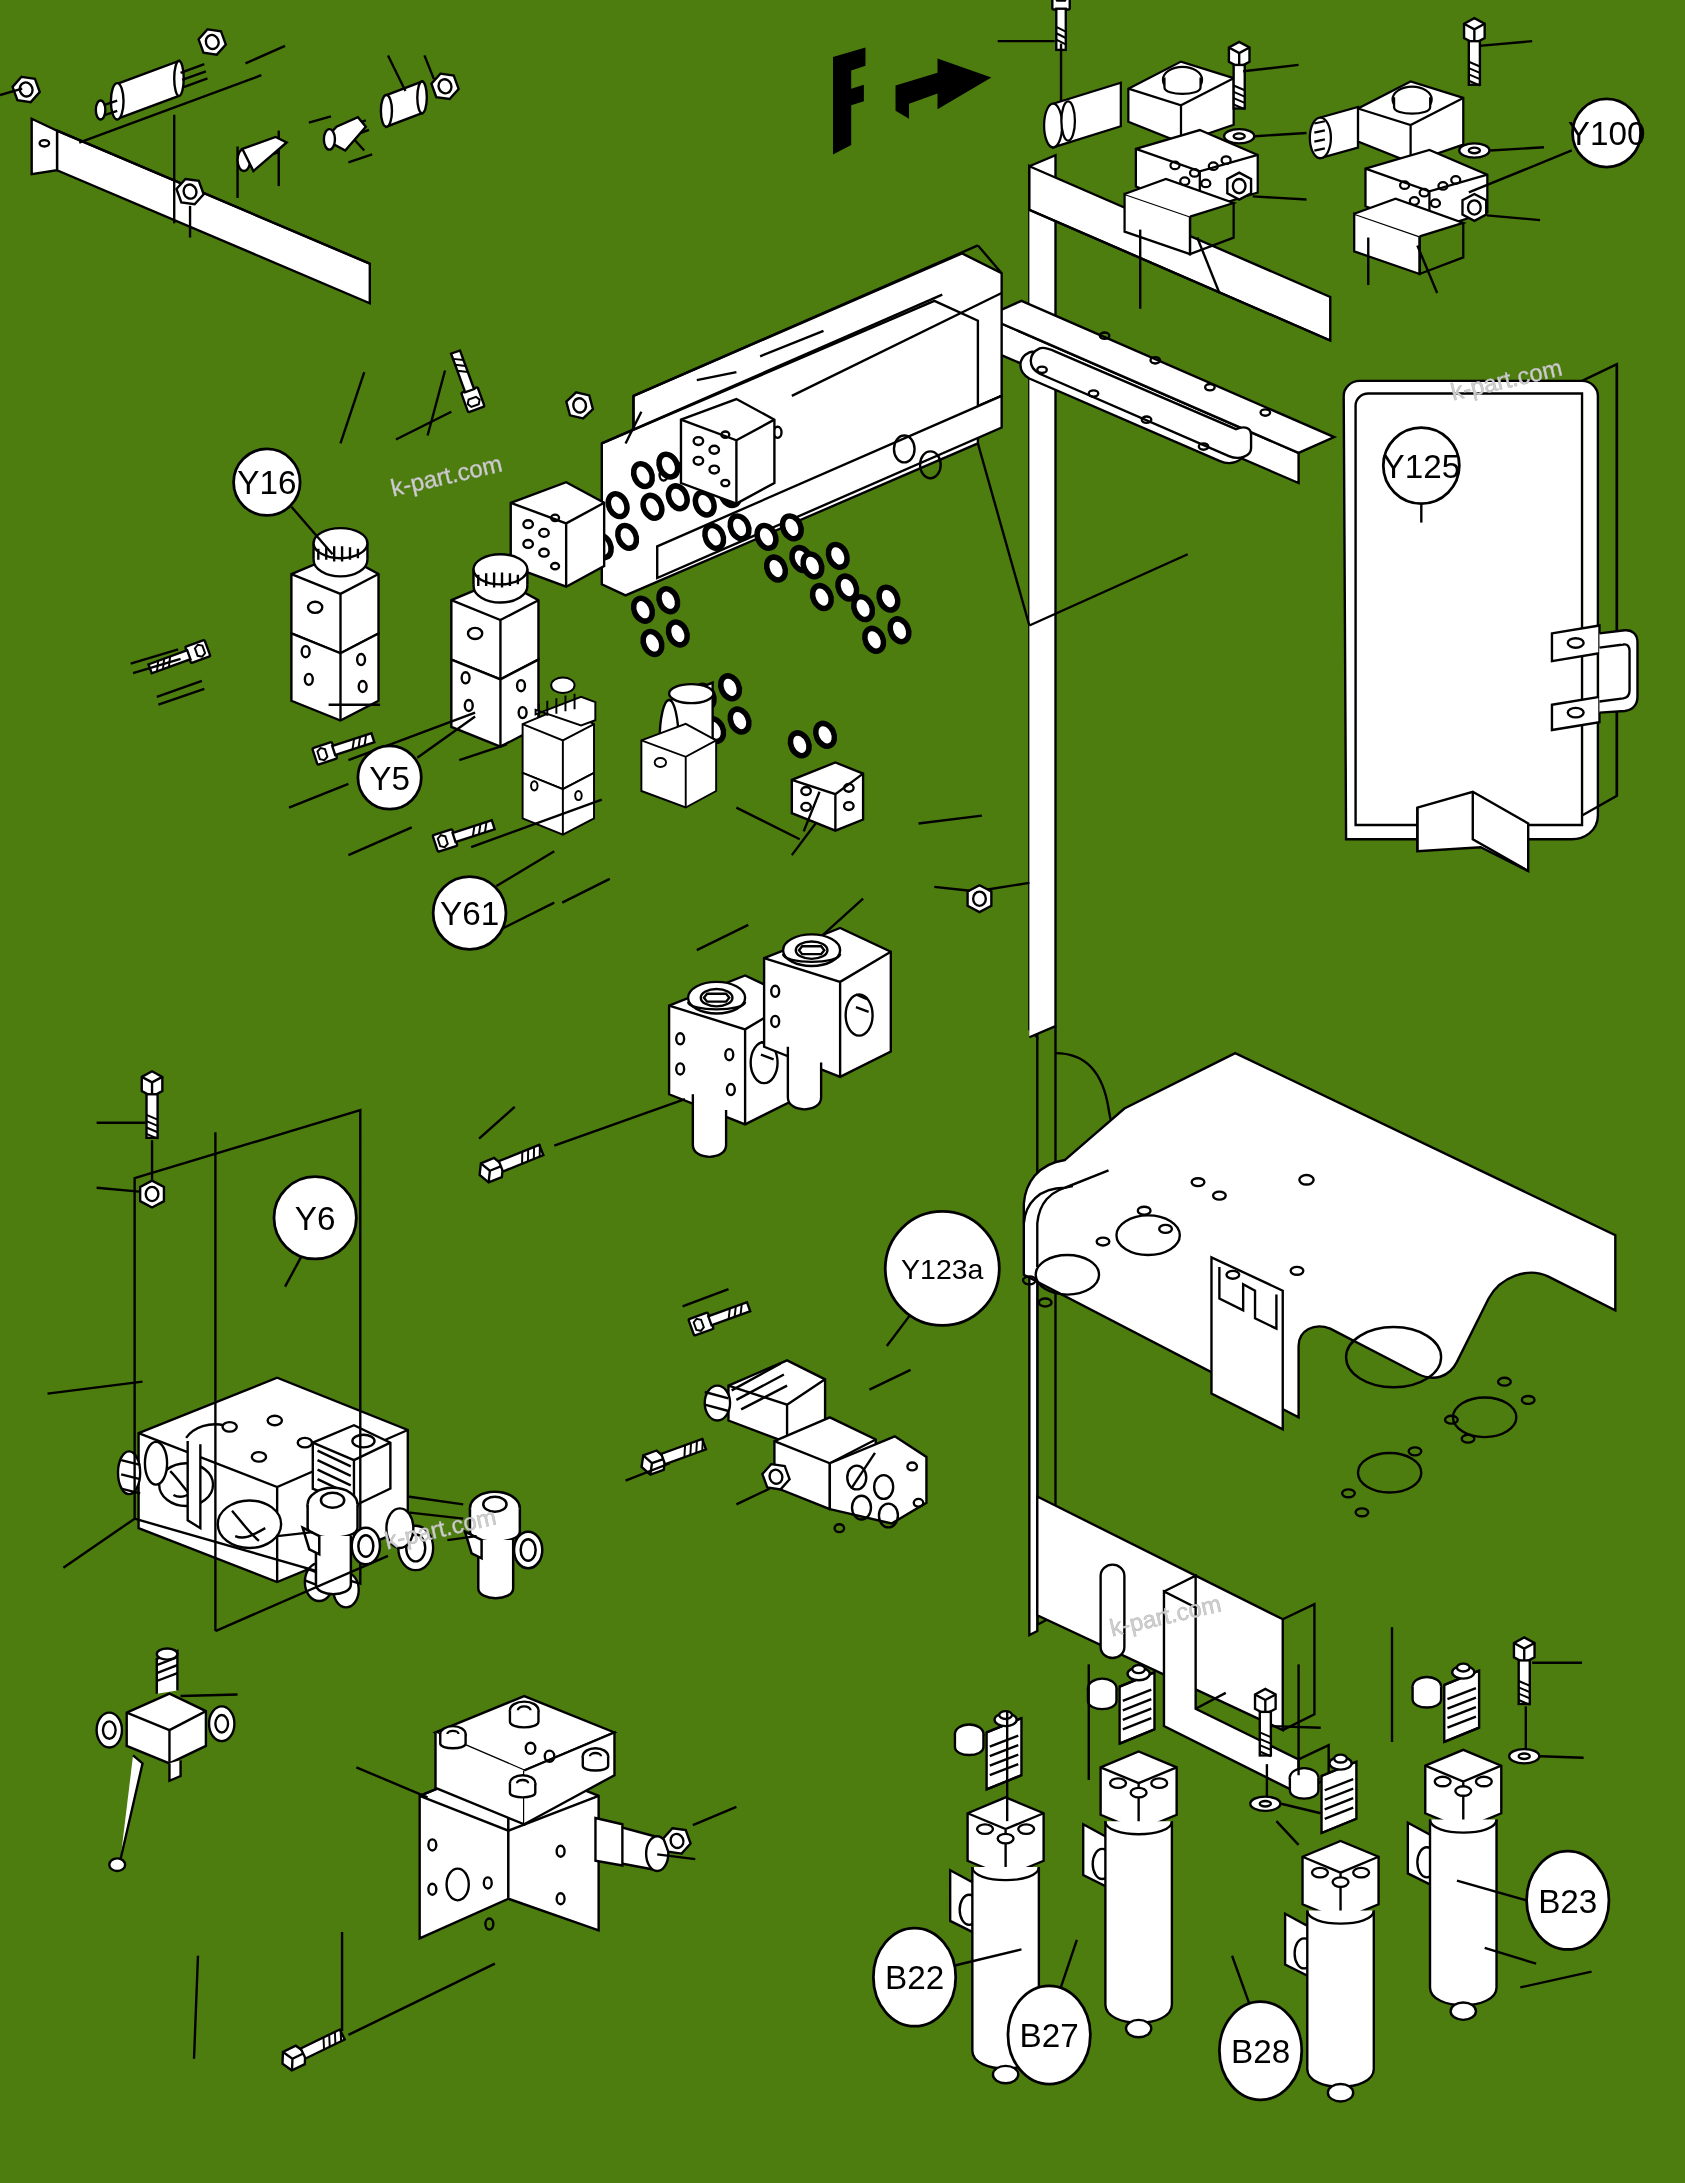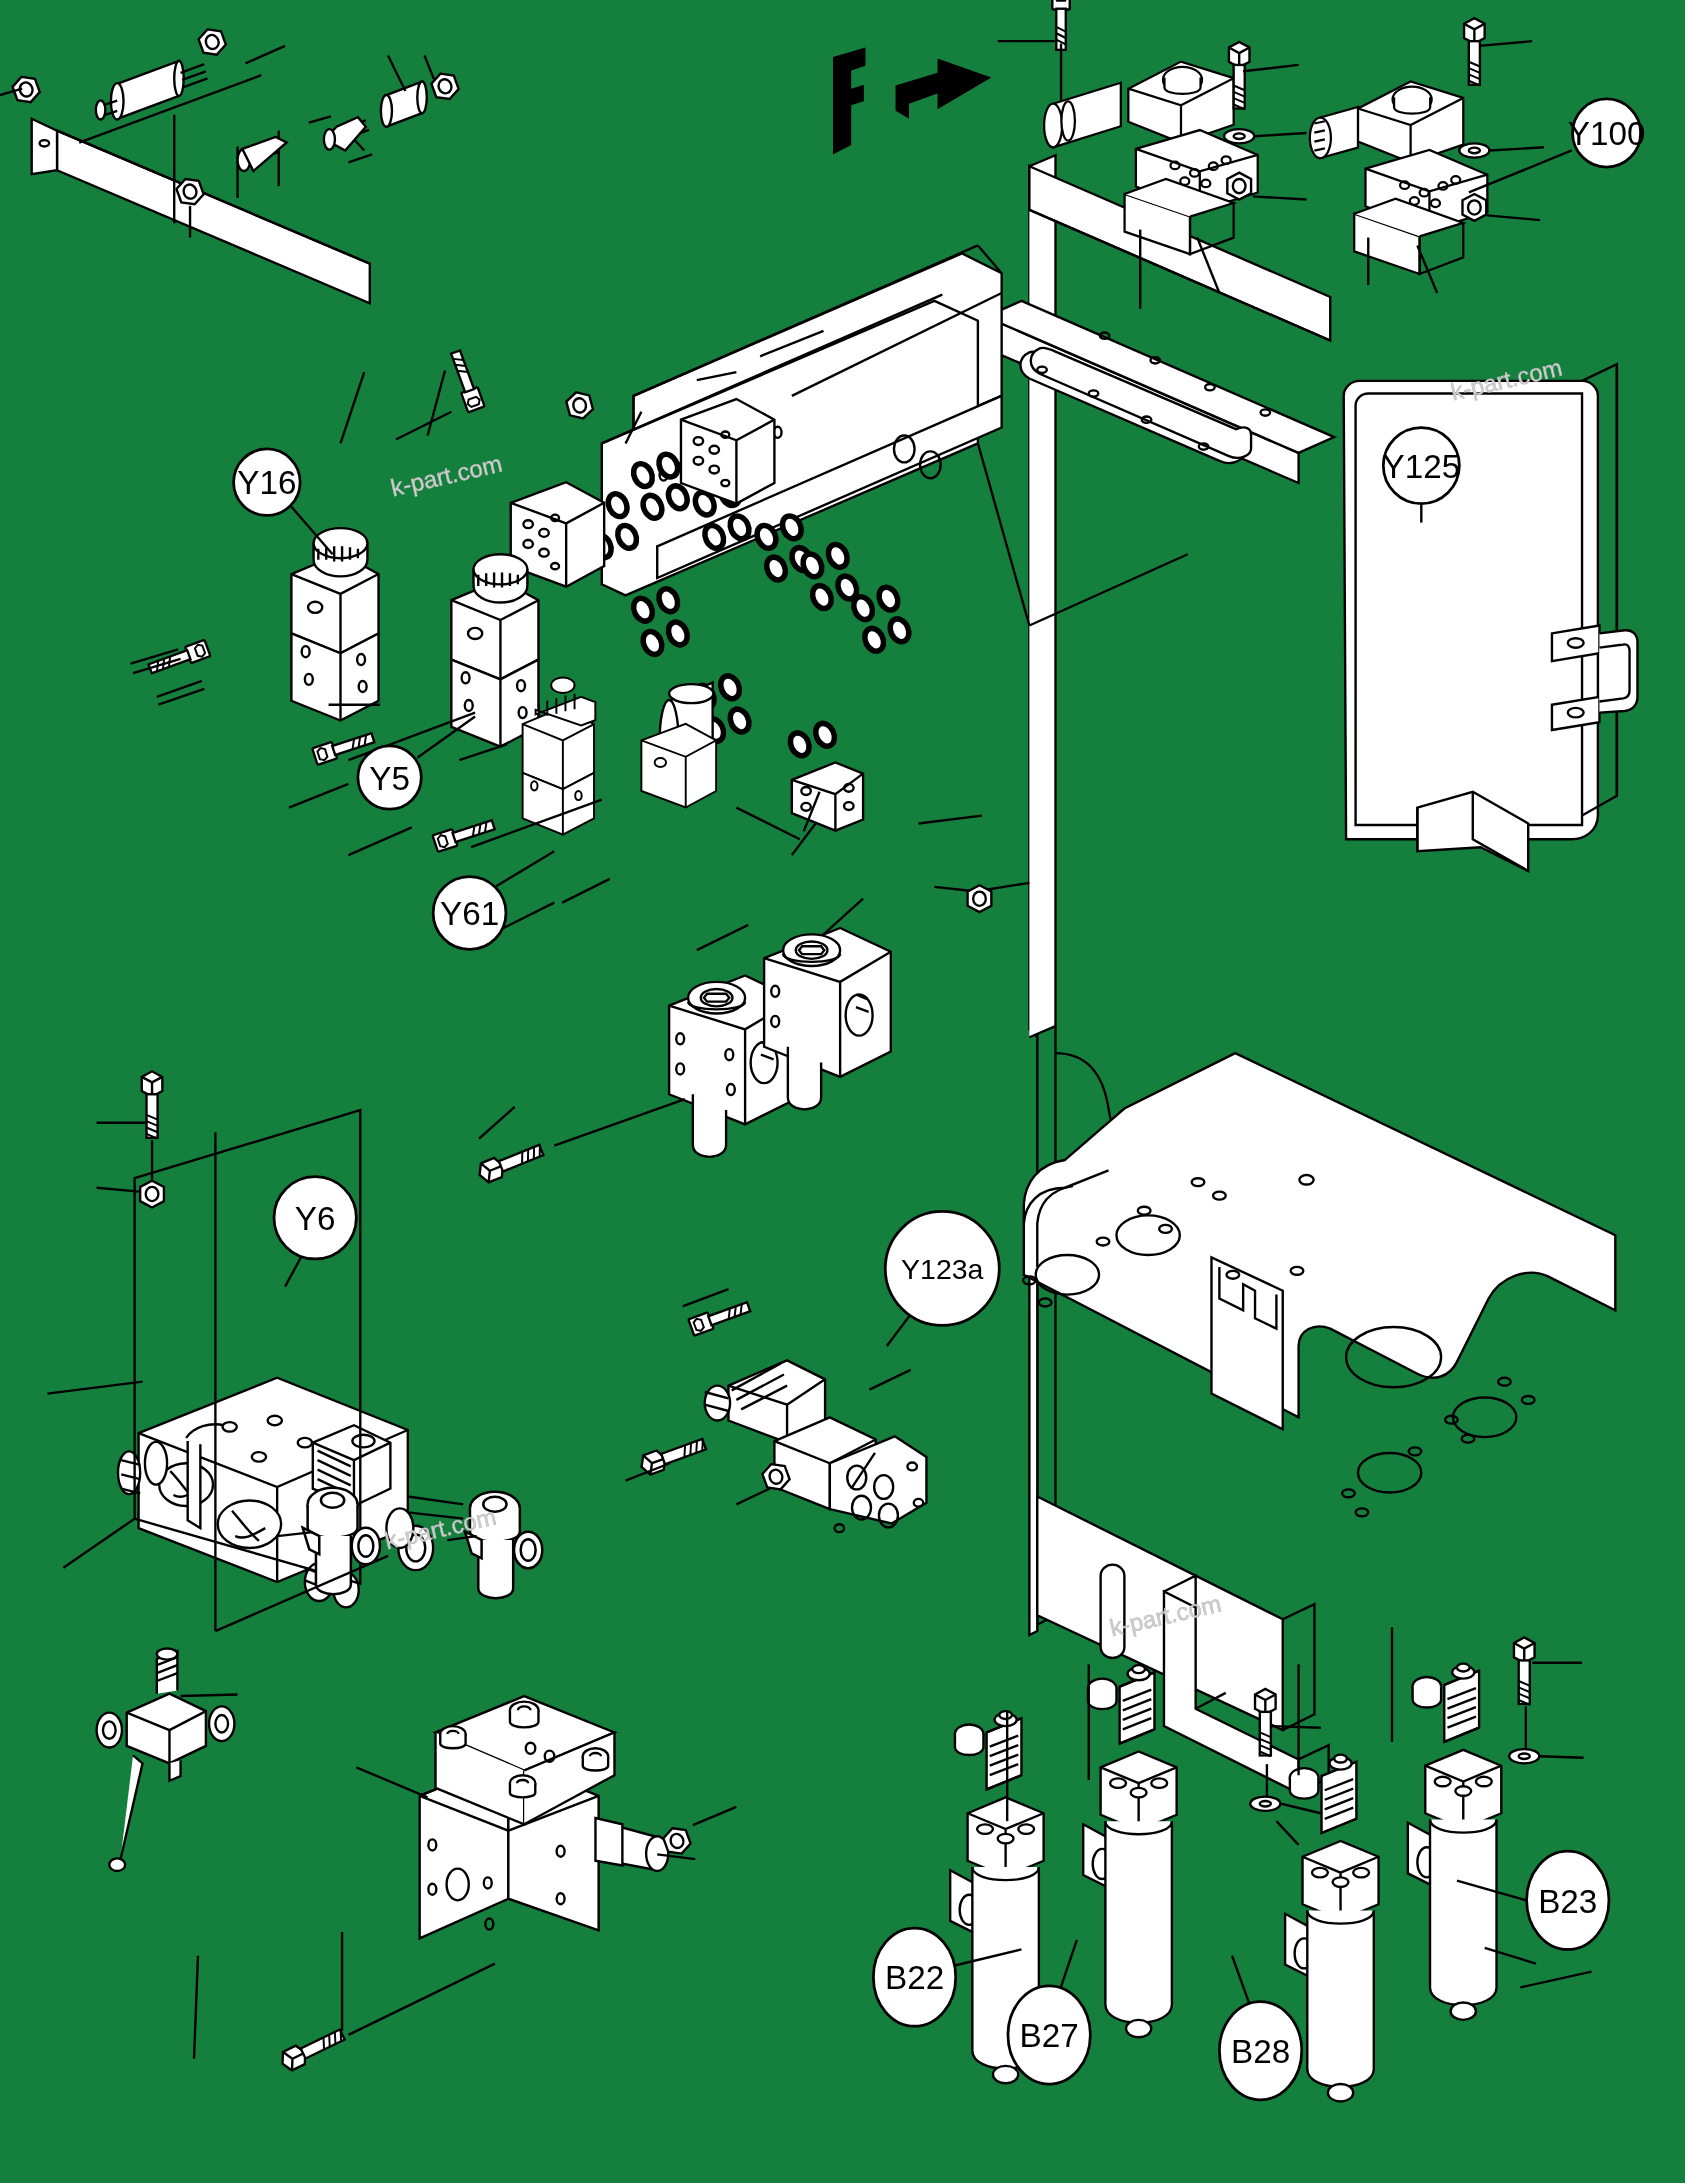--- a/index.html
+++ b/index.html
@@ -1,18 +1,18 @@
 <!DOCTYPE html>
 <html style="font-size:12.7px"><head>
 <meta charset="utf-8">
 <title>Hydraulic Valve Assembly Exploded Diagram</title>
 <style>
   html,body{margin:0;padding:0;background:#fff;}
   body{font-family:"Liberation Sans",sans-serif;}
-  #sheet{position:relative;width:1685px;height:2183px;background:#15803d;overflow:hidden;}
+  #sheet{position:relative;width:1685px;height:2183px;background:#4d7c0f;overflow:hidden;}
   #sheet svg{position:absolute;left:0;top:0;width:1685px;height:2183px;}
   .wm{position:absolute;font-family:"Liberation Sans",sans-serif;font-size:24px;color:#cfcfcf;
       -webkit-text-stroke:0.5px #b8b8b8;white-space:nowrap;transform-origin:left top;pointer-events:none;}
   .bln-txt{font-family:"Liberation Sans",sans-serif;fill:#000;text-anchor:middle;dominant-baseline:central;}
 </style>
 </head>
 <body>
 
 <div id="sheet">
 

